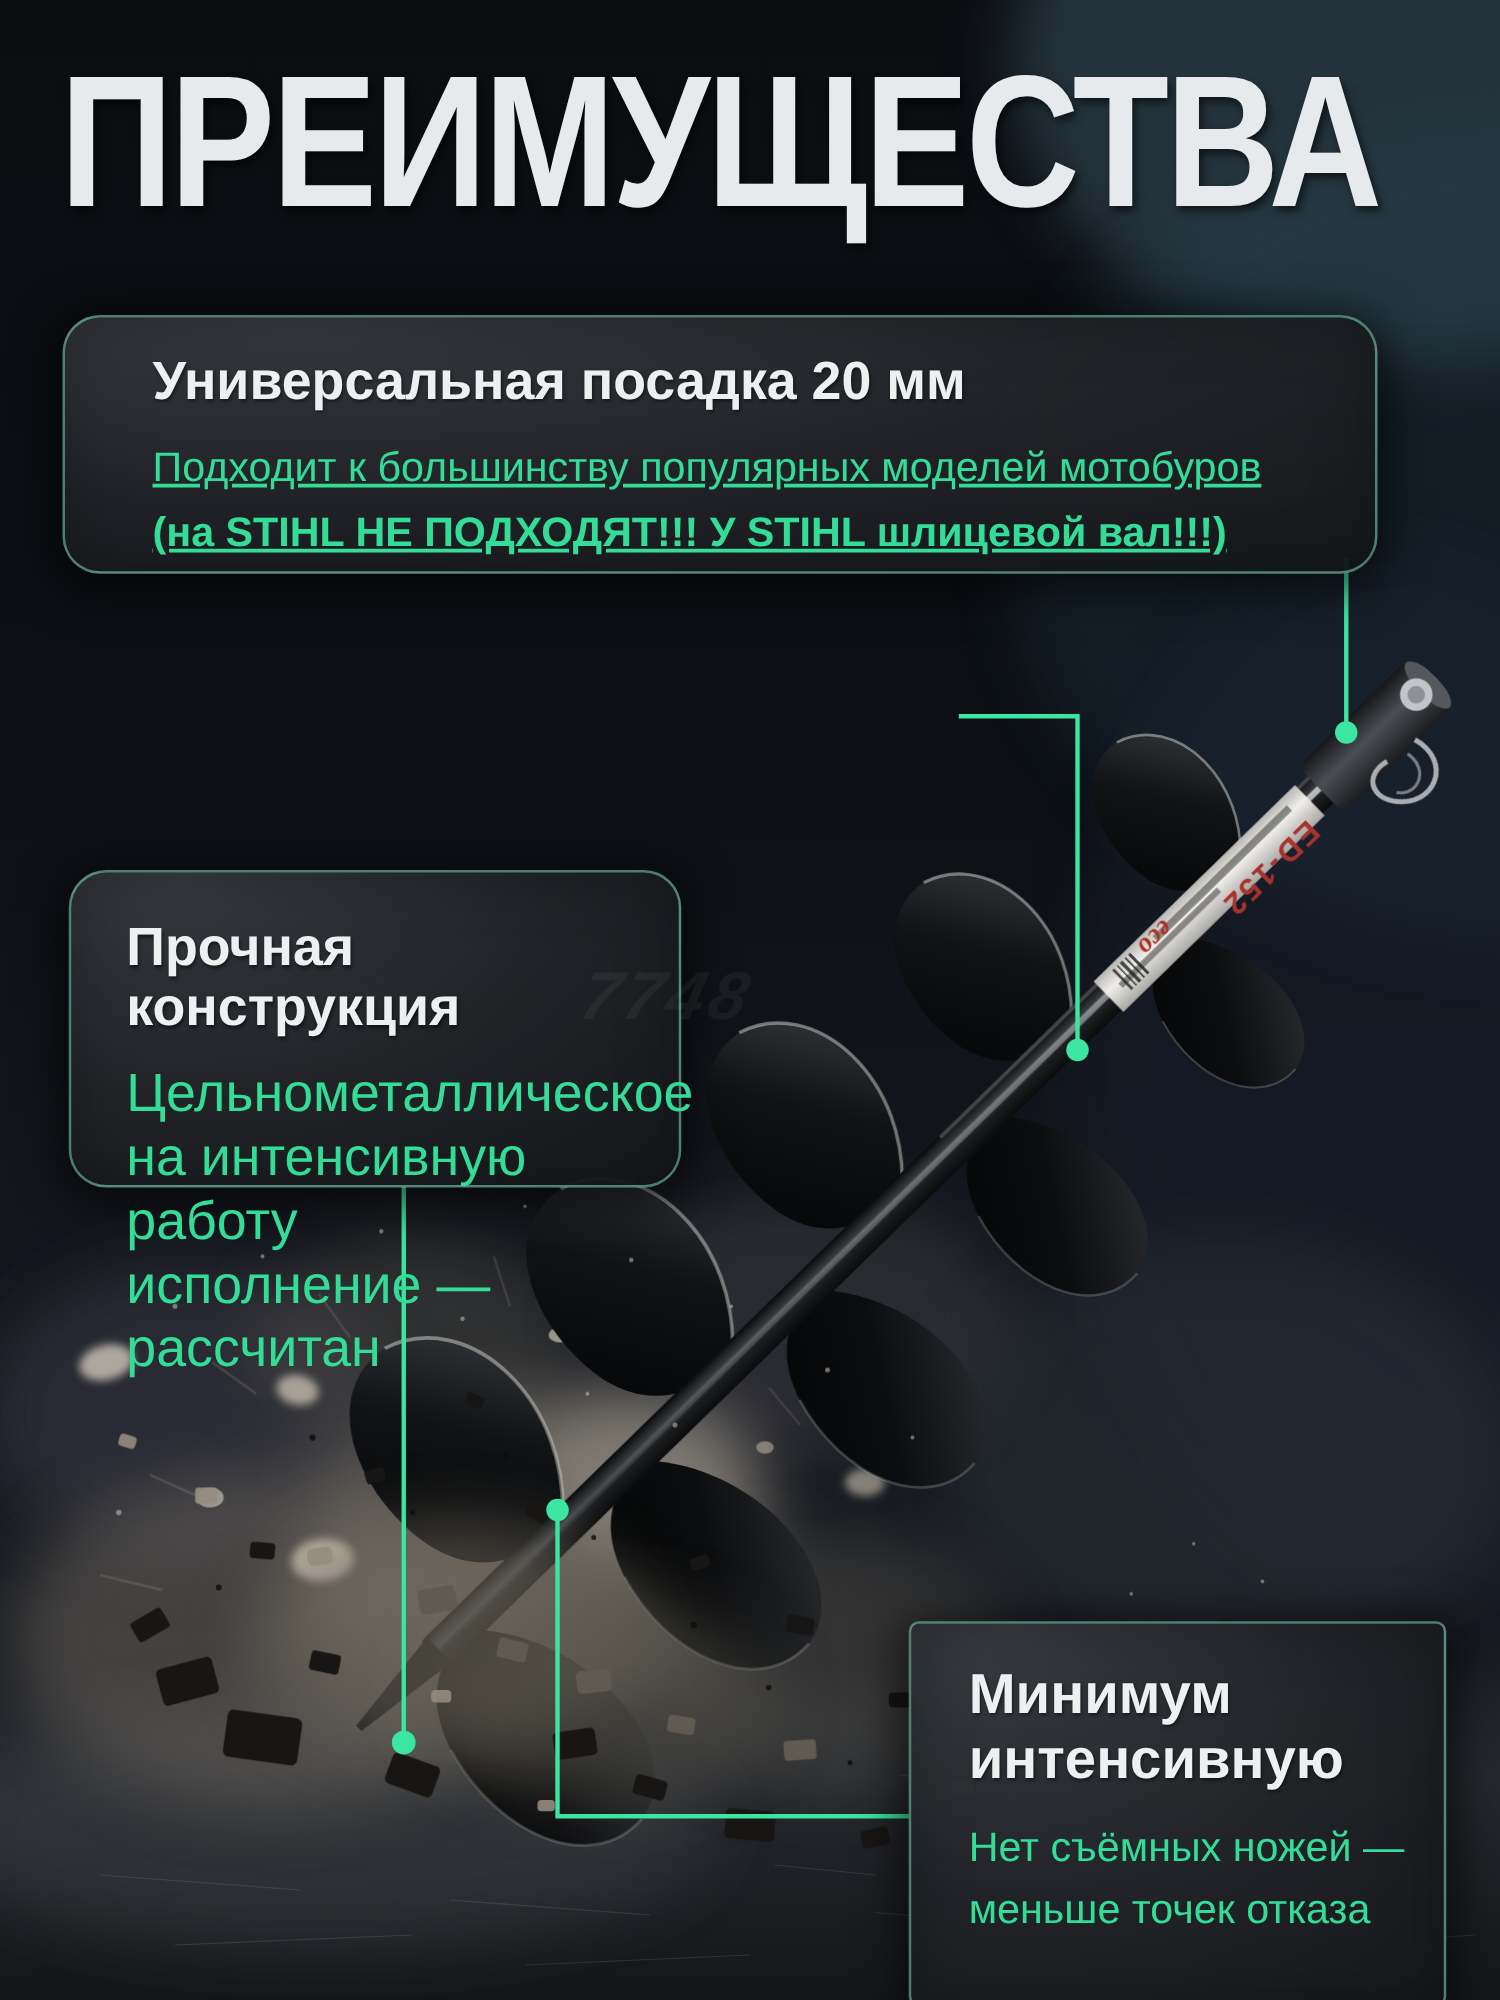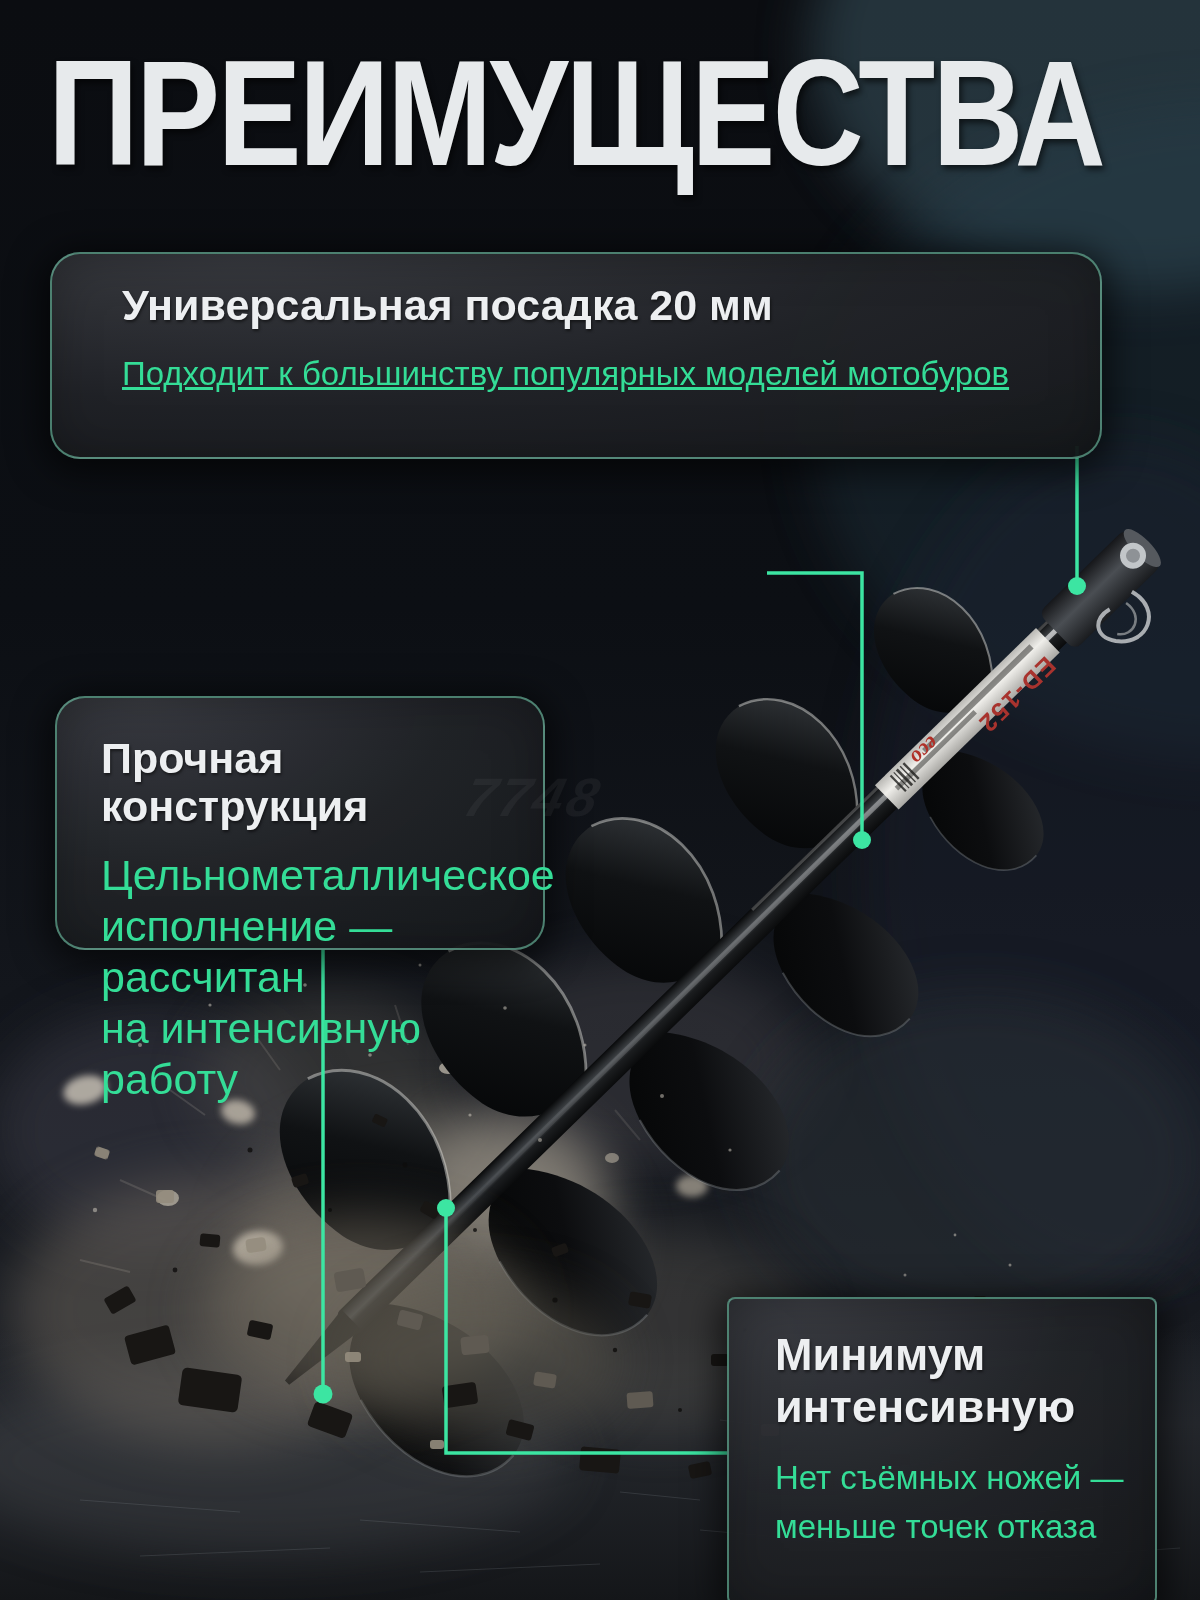--- a/index.html
+++ b/index.html
@@ -311,29 +311,30 @@
     <circle cx="323" cy="1394" r="9.5"></circle>
     <circle cx="446" cy="1208" r="9"></circle>
   </g>
 </svg>
 
 <h1 class="title">ПРЕИМУЩЕСТВА</h1>
 
 <div class="card" id="card1">
   <h2>Универсальная посадка 20 мм</h2>
   <div class="green l1">Подходит к большинству популярных моделей мотобуров</div>
+  <div class="green b l2">(на STIHL НЕ ПОДХОДЯТ!!! У STIHL шлицевой вал!!!)</div>
 </div>
 
 
 <div class="card" id="card3">
   <h2>Прочная конструкция</h2>
   <div class="para">
     <div class="green">Цельнометаллическое</div>
+    <div class="green">на интенсивную работу</div>
     <div class="green">исполнение — рассчитан</div>
-    <div class="green">на интенсивную работу</div>
   </div>
 </div>
 
 <div class="card" id="card4">
   <h2><span>Минимум</span><br>
   <span>интенсивную</span></h2>
   <div class="para">
     <div class="green">Нет съёмных ножей —</div>
     <div class="green">меньше точек отказа</div>
   </div>

